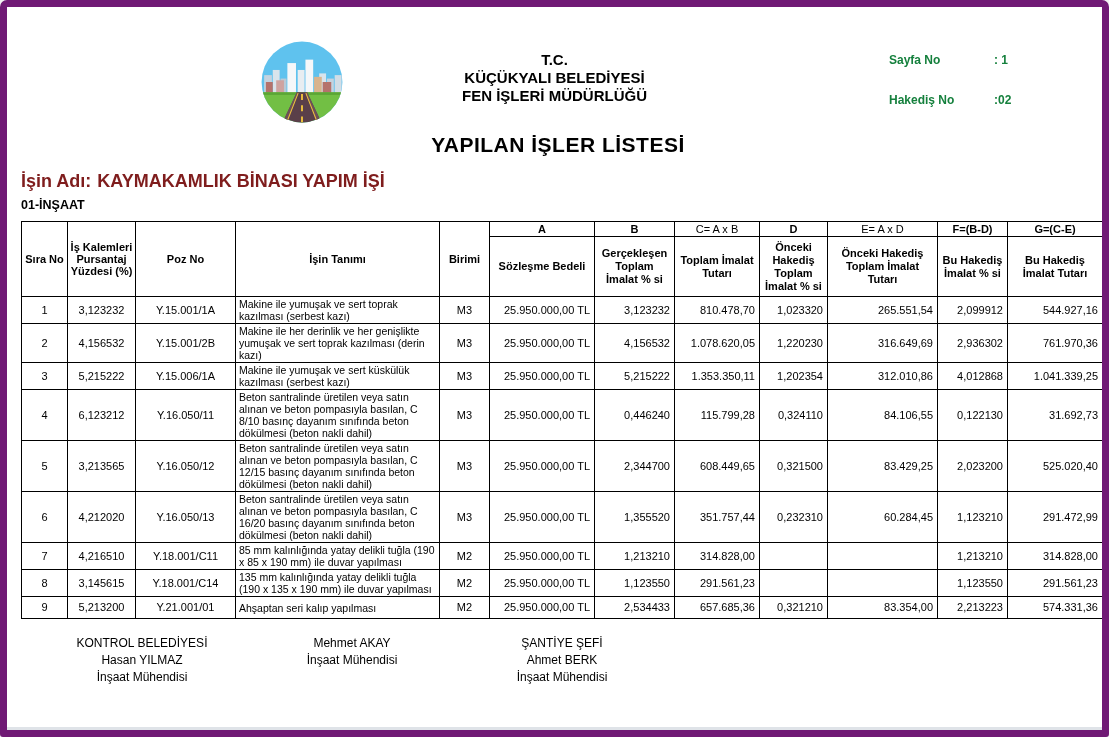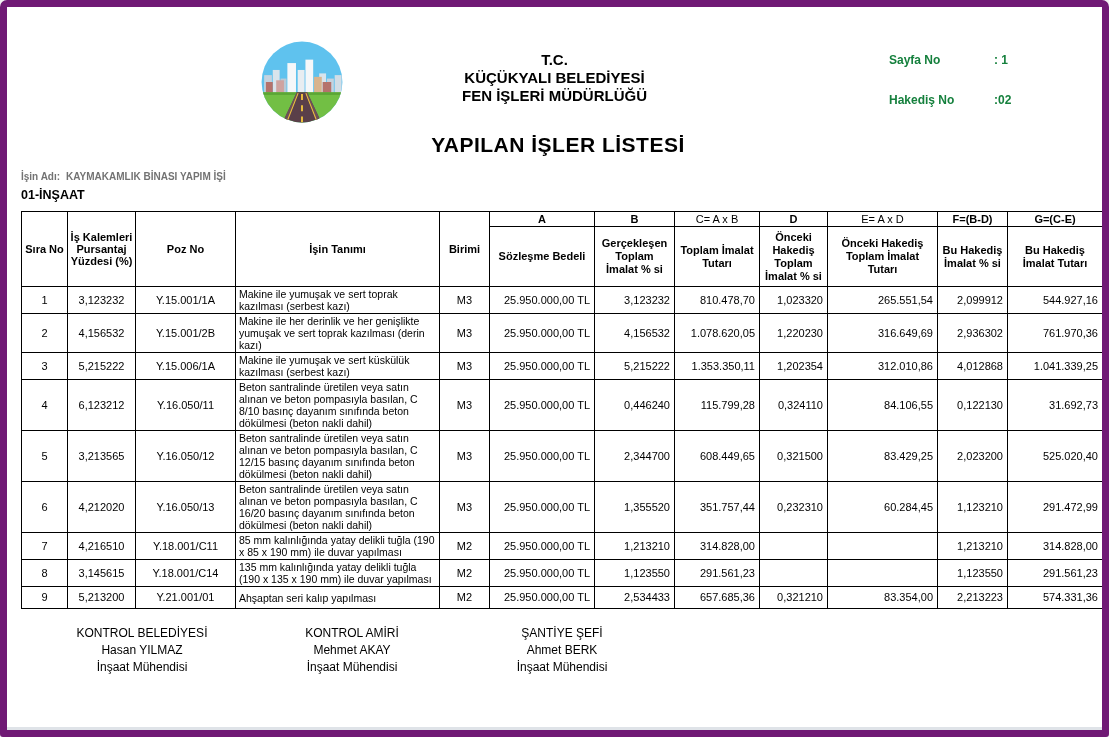--- a/index.html
+++ b/index.html
@@ -10,21 +10,21 @@
   }
   
   .hdr { position:relative; height:118px; }
   .logo { position:absolute; left:252px; top:32px; width:86px; height:86px; }
   .org { position:absolute; left:0; right:0; top:44px; text-align:center; }
   .org div { font-weight:bold; font-size:15px; line-height:18px; color:#000; }
   .meta { position:absolute; right:28px; top:46px; width:185px; font-size:12px; font-weight:bold; color:#15803d; }
   .meta .mrow { display:flex; margin-bottom:26px; }
   .meta .mlab { width:105px; }
   .title { text-align:center; font-size:21px; font-weight:bold; letter-spacing:0.5px; margin-top:8px; color:#000;padding-left:7px; }
-  .jobline { margin:14px 0 0 14px; font-size:10px; font-weight:bold; color:#737373; }
+  .jobline { margin:14px 0 0 14px; font-size:18px; font-weight:bold; color:#7f1d1d; }
   .jobline .lbl { margin-right:6px; }
   .section { margin:6px 0 0 14px; font-size:12.5px; font-weight:bold; color:#000; }
   
   table.wl { border-collapse:collapse; table-layout:fixed; margin:9px auto 0 14px; width:1081px; }
   .wl th, .wl td { border:1px solid #000; padding:2px 4px; font-size:11px; color:#000; overflow:hidden; vertical-align:middle; box-sizing:border-box; }
   .wl th { font-weight:bold; text-align:center; }
   .wl tr.frow th { padding:1px 2px; font-size:11px; height:15px; }
   .wl tr.frow th.nb { font-weight:normal; }
   .wl tr.lrow th { height:60px; line-height:13px; }
   .wl td { height:22px; line-height:12.5px; }
@@ -269,21 +269,20 @@
   </tbody>
     </table>
 
   <div class="sigs">
     <div class="sig">
       <div>KONTROL BELEDİYESİ</div>
       <div>Hasan YILMAZ</div>
       <div>İnşaat Mühendisi</div>
     </div>
     <div class="sig">
-      <div>KONTROL AMİRİ</div>
       <div>Mehmet AKAY</div>
       <div>İnşaat Mühendisi</div>
     </div>
     <div class="sig">
       <div>ŞANTİYE ŞEFİ</div>
       <div>Ahmet BERK</div>
       <div>İnşaat Mühendisi</div>
     </div>
   </div>
 

